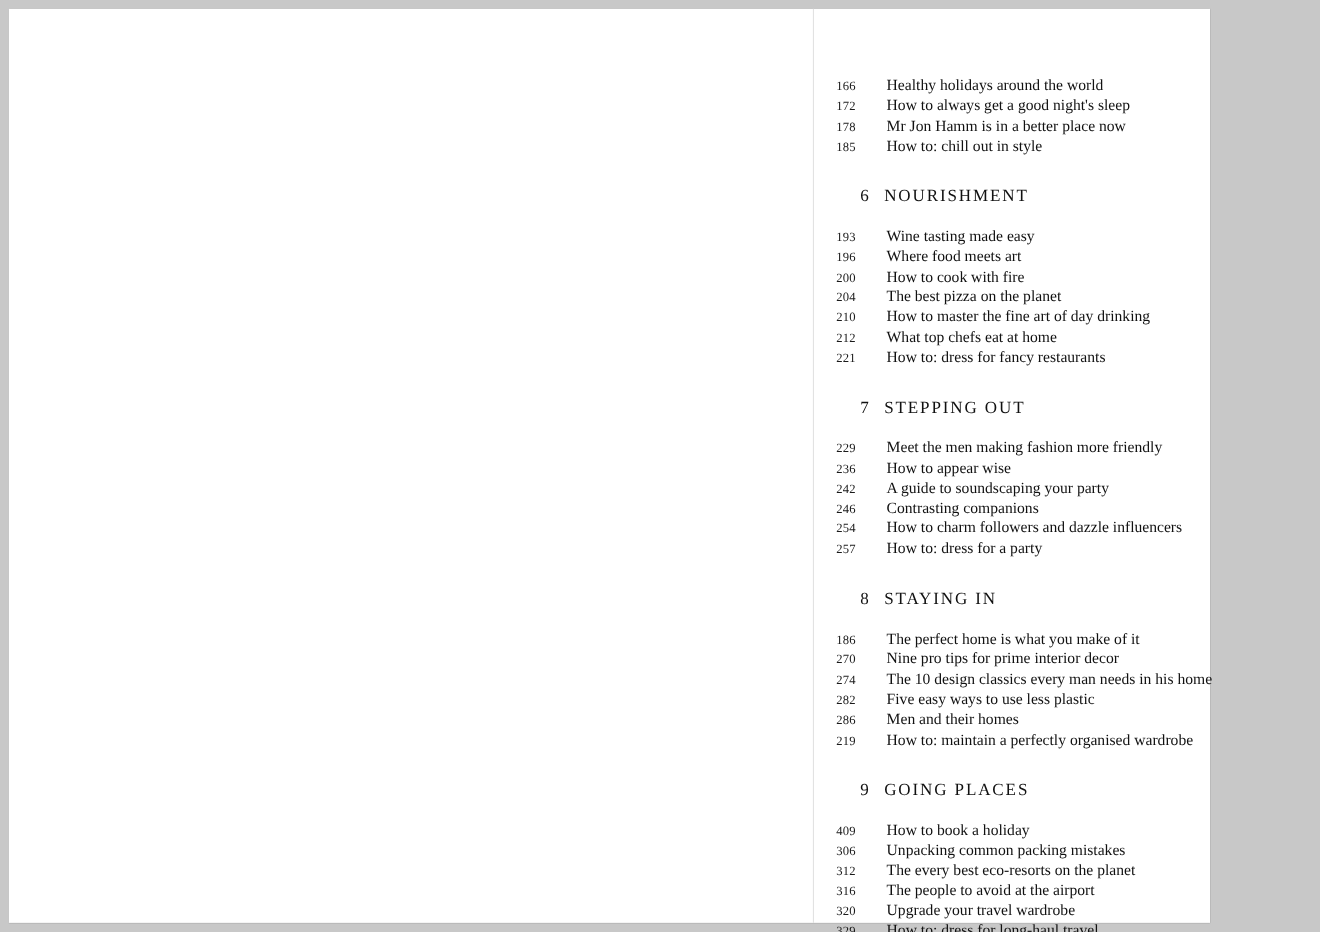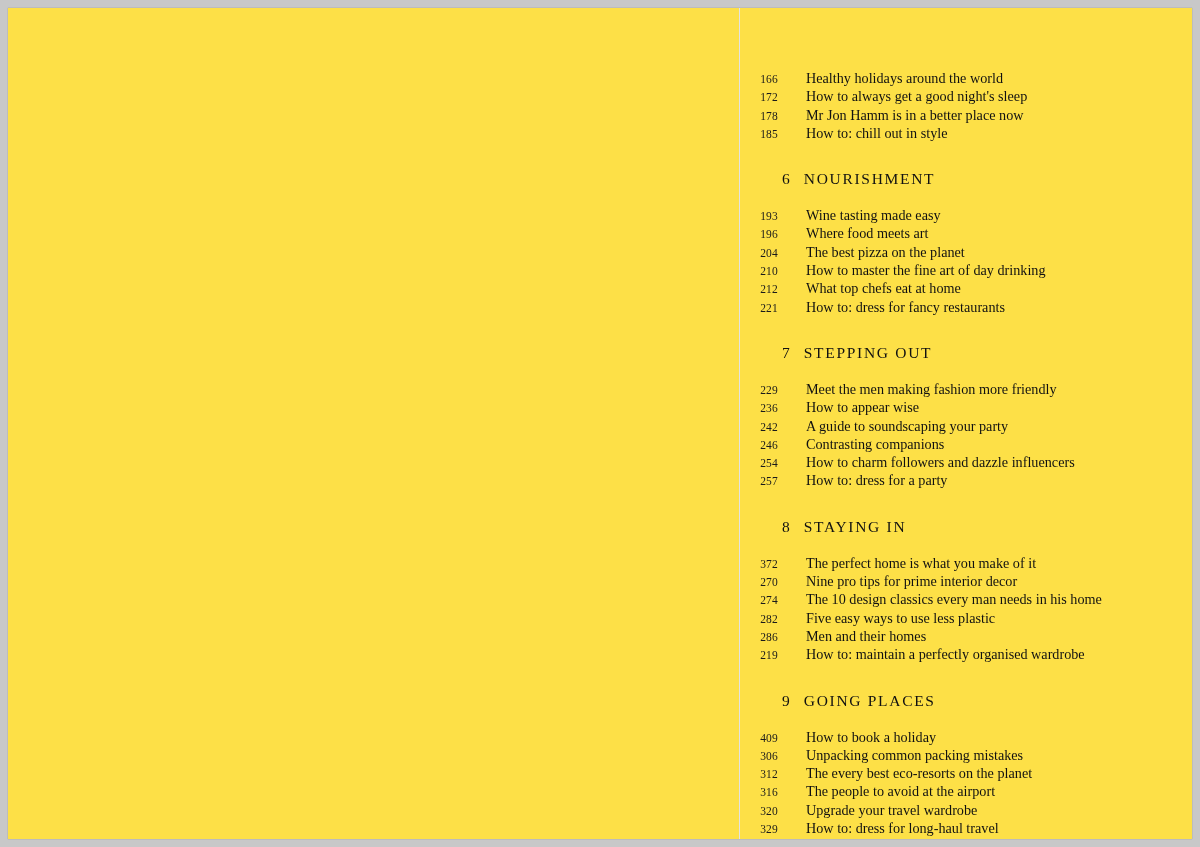--- a/index.html
+++ b/index.html
@@ -10,23 +10,23 @@
   body {
     width: 1200px;
     height: 847px;
     font-family: "Liberation Serif", serif;
     overflow: hidden;
   }
   .page-spread {
     position: absolute;
     left: 8px;
     top: 8px;
-    width: 1184px;
+    width: 1092px;
     height: 831px;
-    background: #fde047;
+    background: #ffffff;
     box-shadow: 0 0 1px rgba(0,0,0,0.35);
   }
   .gutter {
     position: absolute;
     left: 731px;
     top: 0;
     width: 1px;
     height: 831px;
     background: #e2e2e2;
   }
@@ -120,20 +120,24 @@
         <div class="group">
           <div class="toc-entry">
             <span class="pg">193</span>
             <span class="ttl">Wine tasting made easy</span>
           </div>
           <div class="toc-entry">
             <span class="pg">196</span>
             <span class="ttl">Where food meets art</span>
           </div>
           <div class="toc-entry">
+            <span class="pg">200</span>
+            <span class="ttl">How to cook with fire</span>
+          </div>
+          <div class="toc-entry">
             <span class="pg">204</span>
             <span class="ttl">The best pizza on the planet</span>
           </div>
           <div class="toc-entry">
             <span class="pg">210</span>
             <span class="ttl">How to master the fine art of day drinking</span>
           </div>
           <div class="toc-entry">
             <span class="pg">212</span>
             <span class="ttl">What top chefs eat at home</span>
@@ -172,21 +176,21 @@
             <span class="pg">257</span>
             <span class="ttl">How to: dress for a party</span>
           </div>
         </div>
         <div class="section-head">
           <span class="num">8</span>
           <span class="name">STAYING IN</span>
         </div>
         <div class="group">
           <div class="toc-entry">
-            <span class="pg">372</span>
+            <span class="pg">186</span>
             <span class="ttl">The perfect home is what you make of it</span>
           </div>
           <div class="toc-entry">
             <span class="pg">270</span>
             <span class="ttl">Nine pro tips for prime interior decor</span>
           </div>
           <div class="toc-entry">
             <span class="pg">274</span>
             <span class="ttl">The 10 design classics every man needs in his home</span>
           </div>

